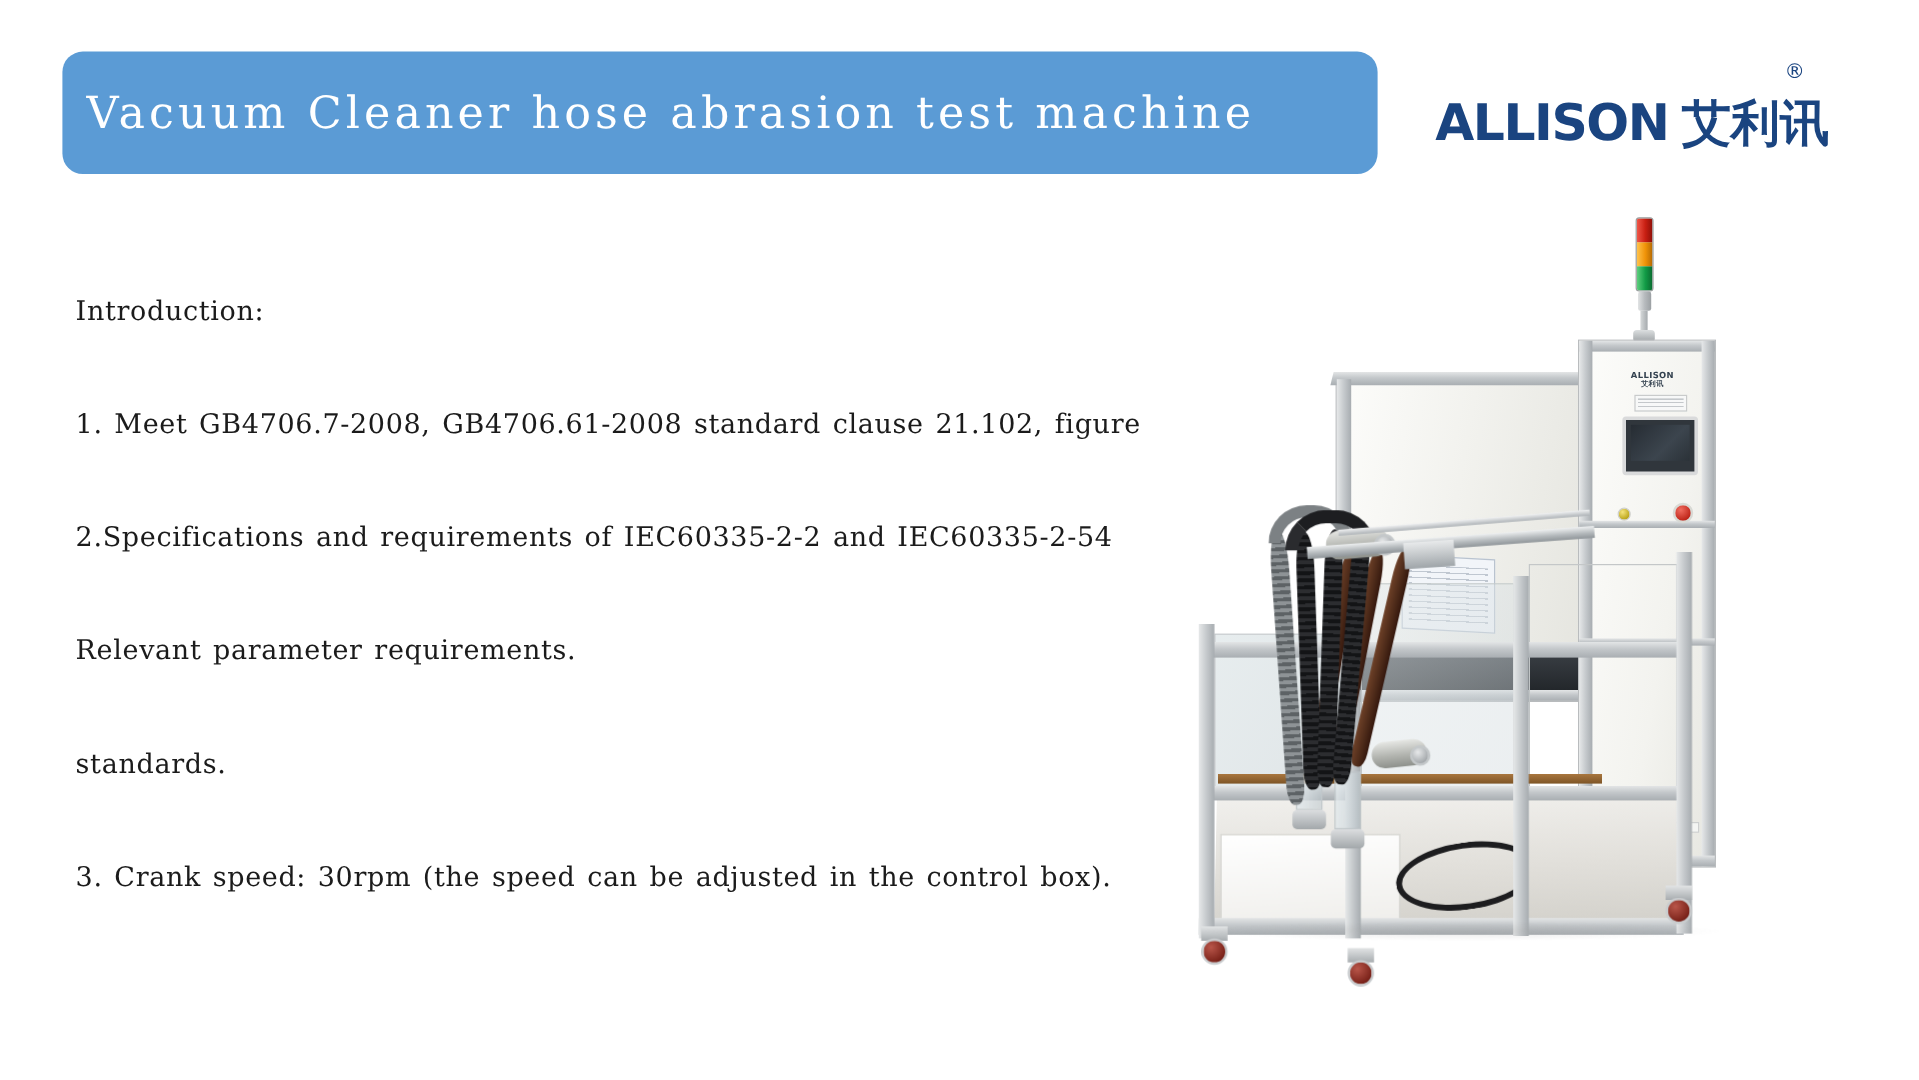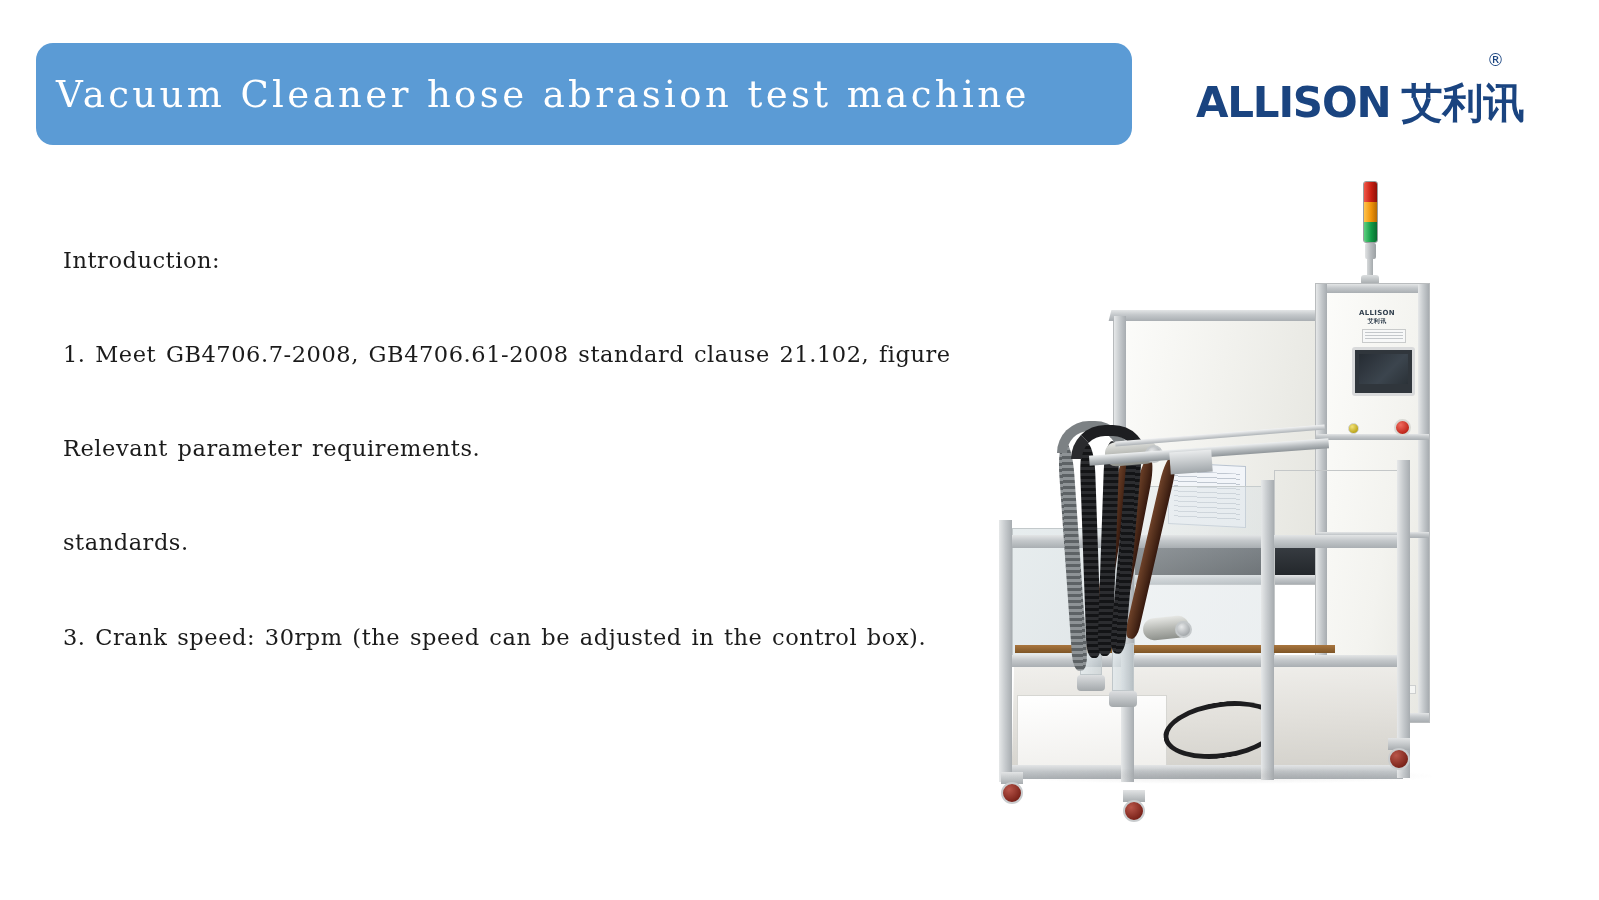--- a/index.html
+++ b/index.html
@@ -12,21 +12,21 @@
     width: 1599px;
     height: 900px;
     position: relative;
     overflow: hidden;
     font-family: "DejaVu Serif", "Liberation Serif", serif;
   }
 
   
   #title-banner {
     position: absolute;
-    left: 36px;
+    left: 52px;
     top: 43px;
     width: 1096px;
     height: 102px;
     background: #5b9bd5;
     border-radius: 17px;
     box-sizing: border-box;
     display: flex;
     align-items: center;
   }
   #title-text {
@@ -372,20 +372,21 @@
   <span id="brand-reg">®</span>
   <div id="brand-row">
     <span id="brand-latin">ALLISON</span>
     <span id="brand-cjk">艾利讯</span>
   </div>
 </div>
 
 <div id="intro-body">
   <span class="intro-line">Introduction:</span>
   <span class="intro-line">1. Meet GB4706.7-2008, GB4706.61-2008 standard clause 21.102, figure</span>
+  <span class="intro-line">2.Specifications and requirements of IEC60335-2-2 and IEC60335-2-54</span>
   <span class="intro-line">Relevant parameter requirements.</span>
   <span class="intro-line">standards.</span>
   <span class="intro-line">3. Crank speed: 30rpm (the speed can be adjusted in the control box).</span>
   
   
   
   
   
   
   

